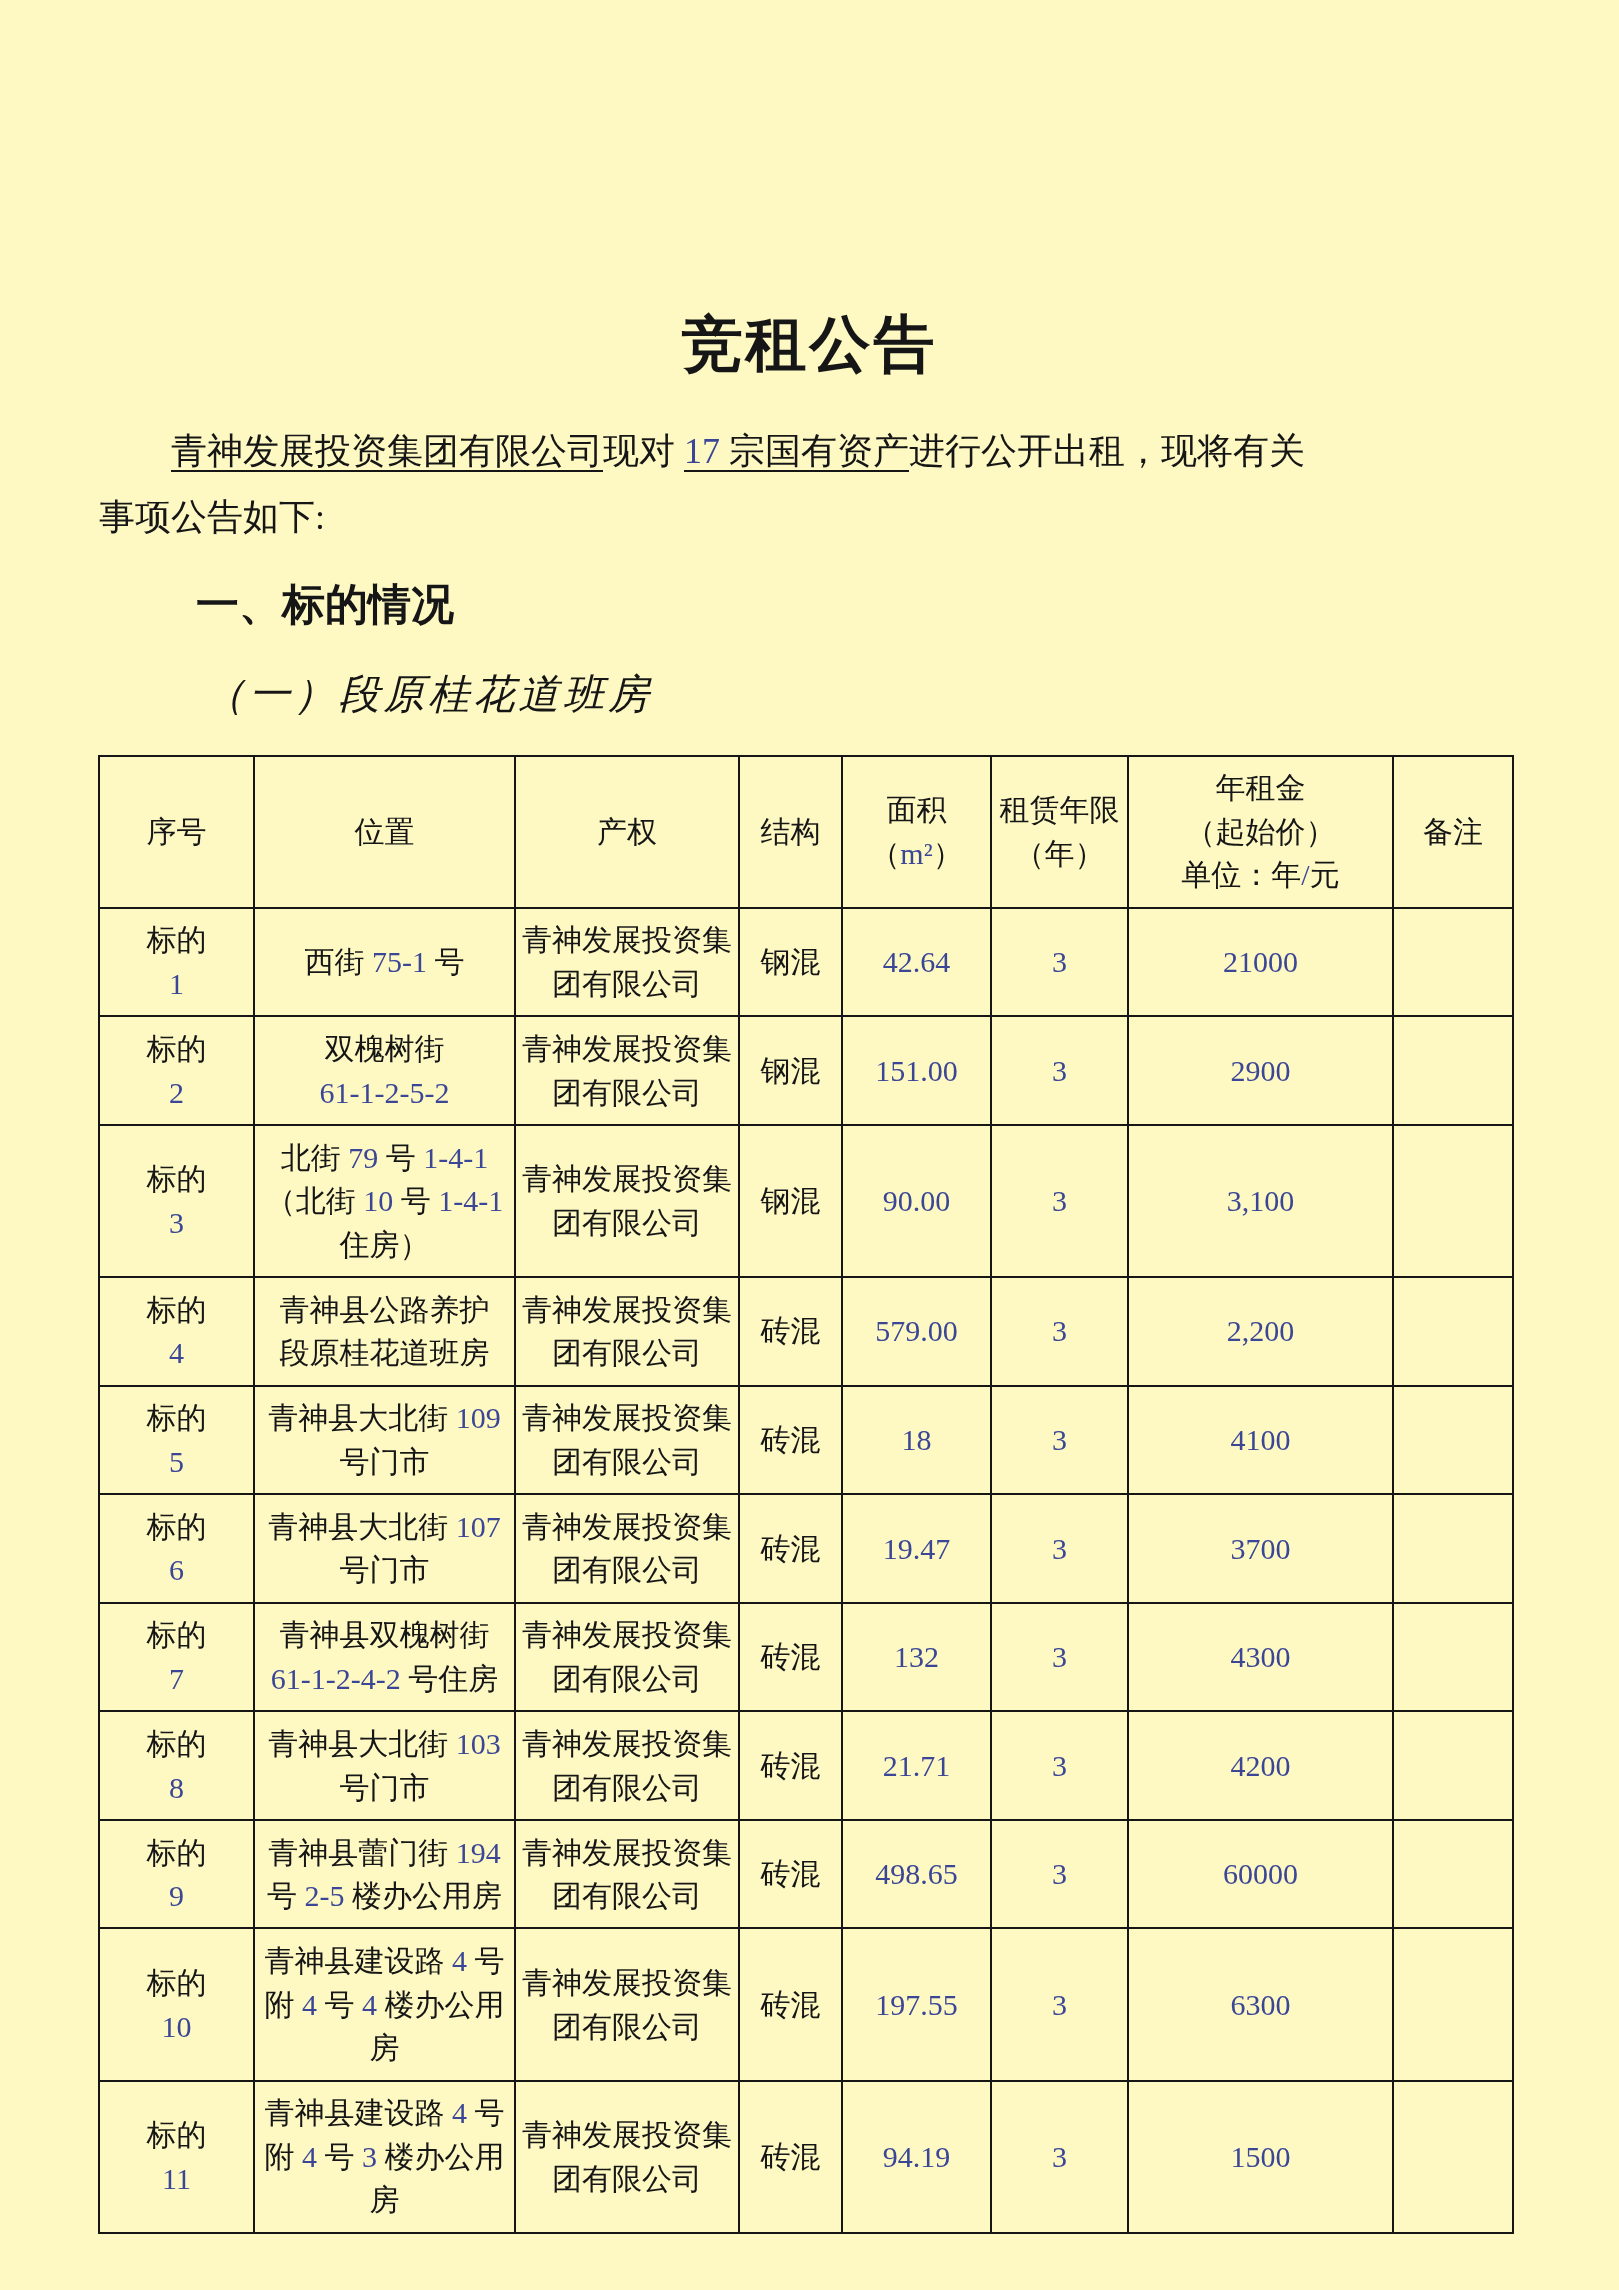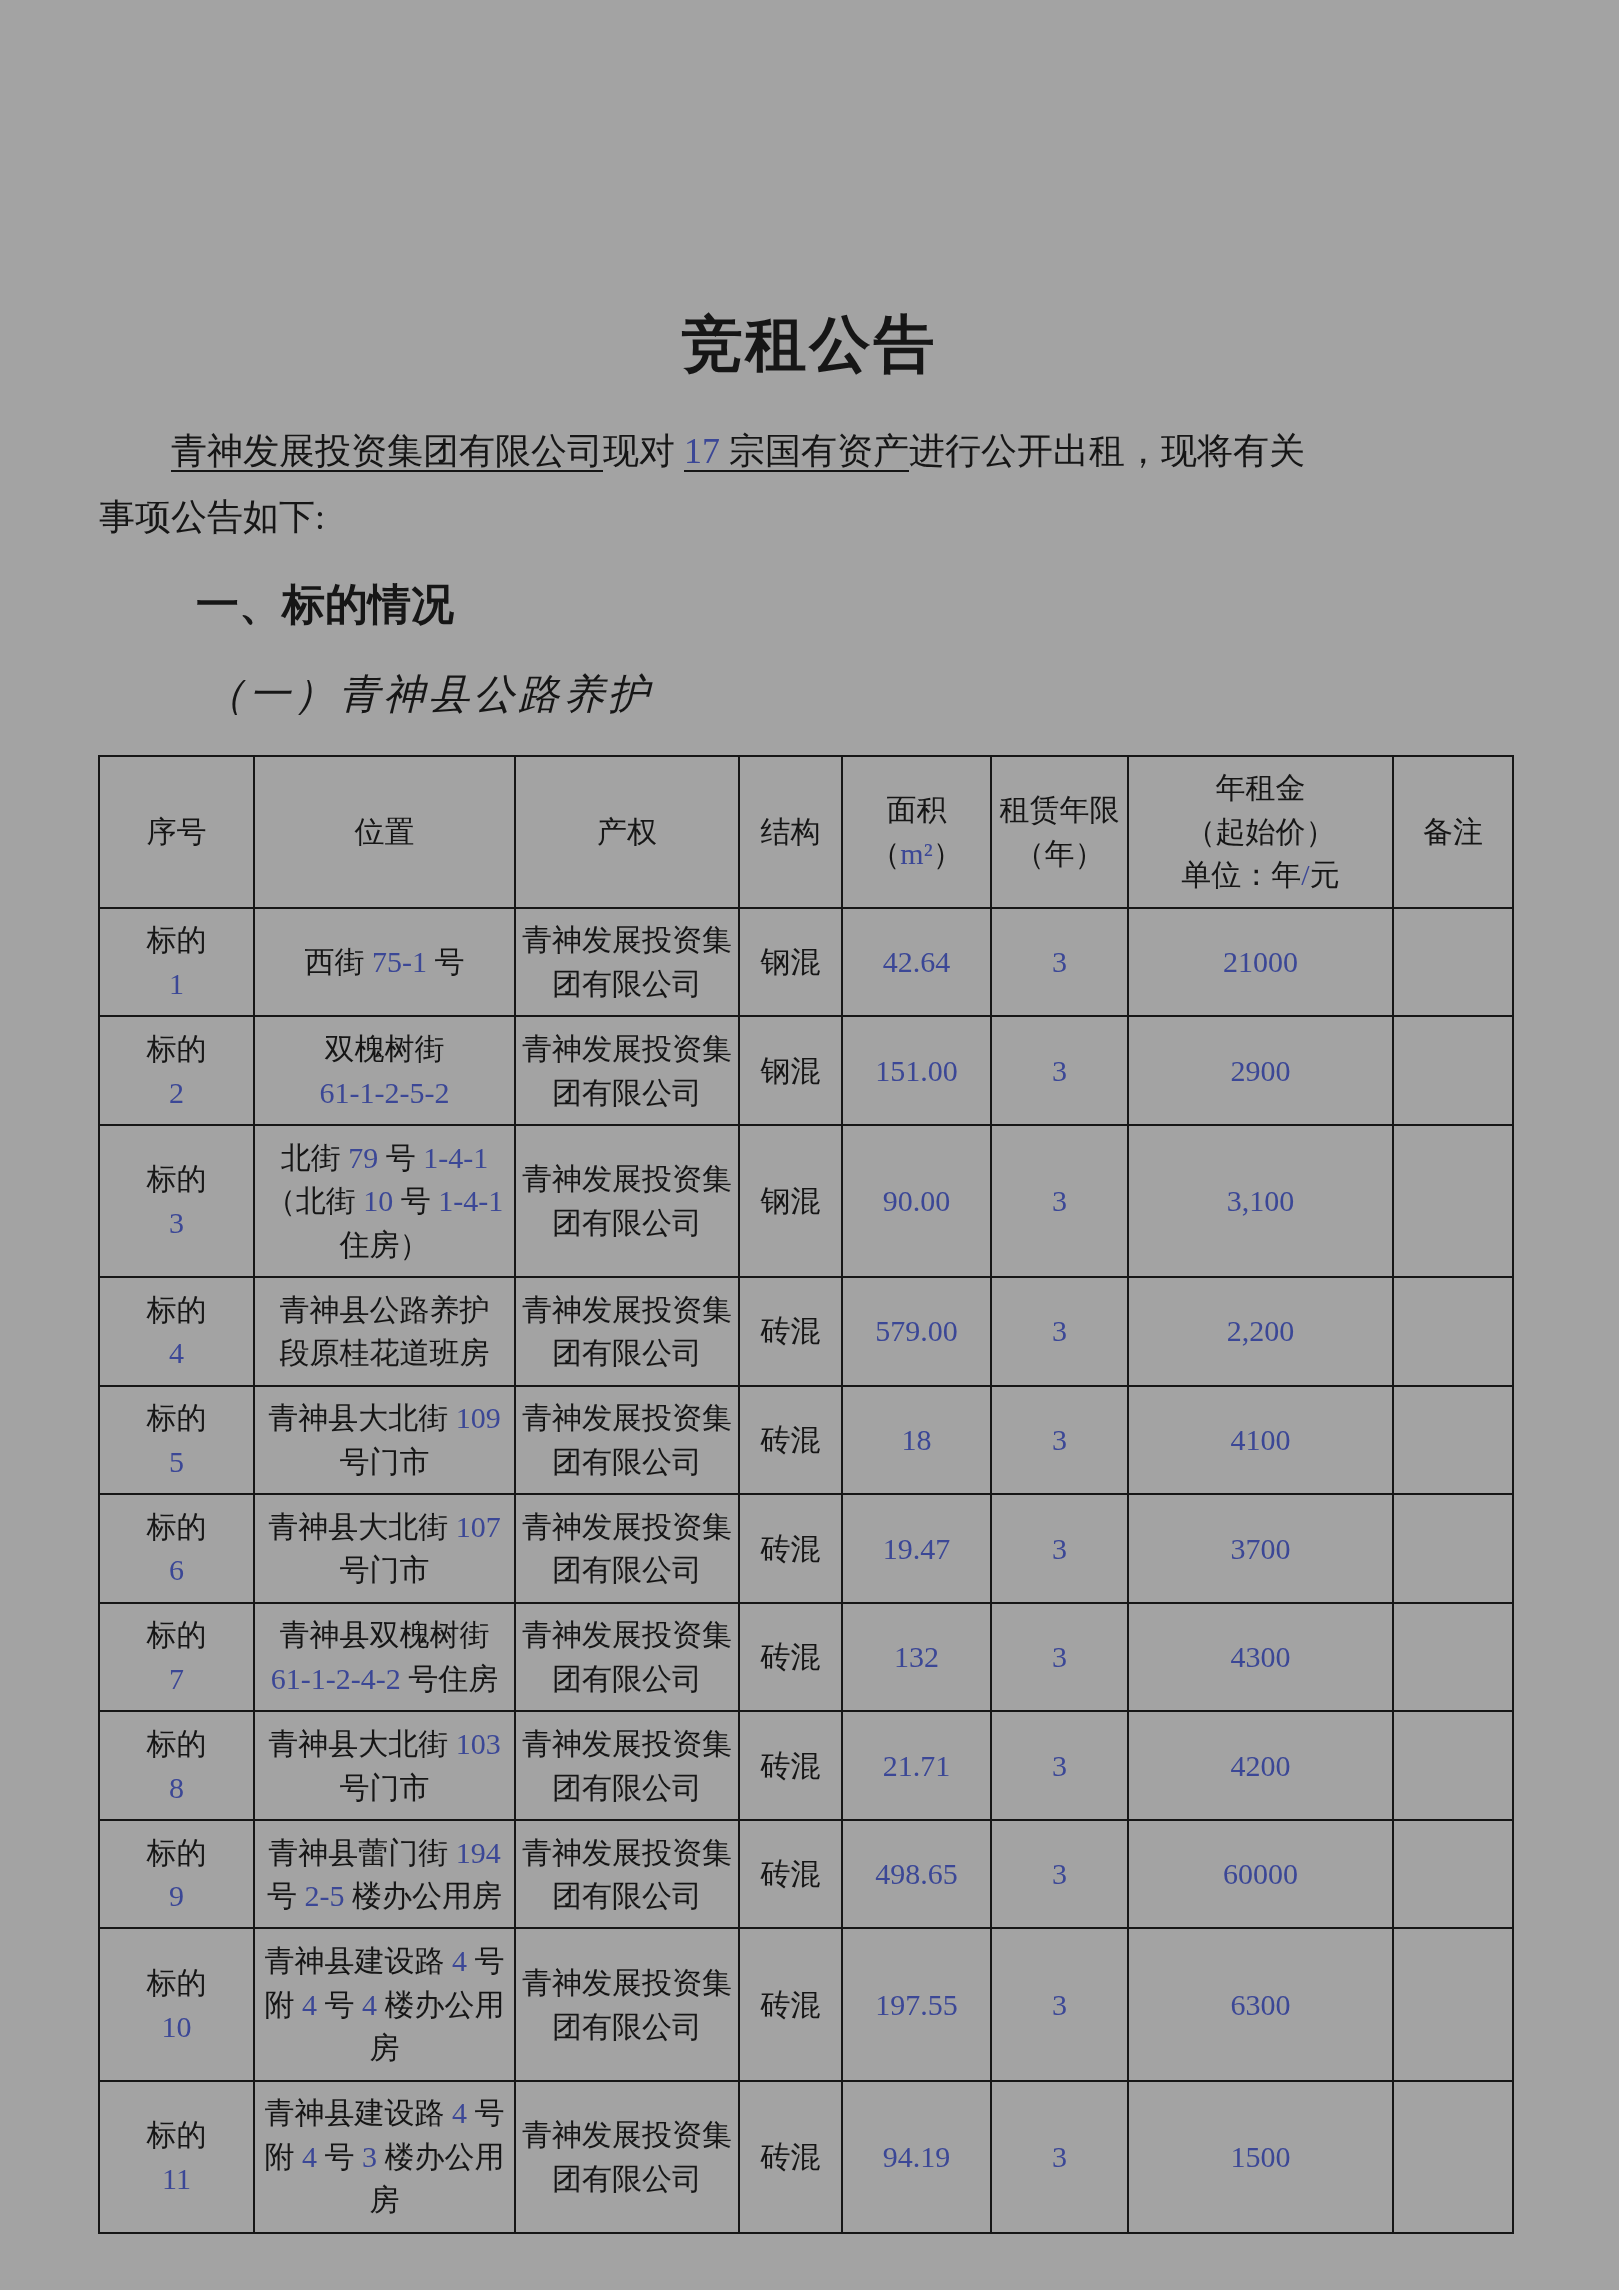--- a/index.html
+++ b/index.html
@@ -1,20 +1,20 @@
 <!DOCTYPE html>
 <html><head>
 <meta charset="utf-8">
 <style>
   html,body{margin:0;padding:0;background:#ffffff;}
   .page{
     position:relative;
     width:1619px;
     height:2291px;
-    background:#a3a3a3;
+    background:#fef9c3;
     color:#161616;
     font-family:"Liberation Serif","DejaVu Serif",serif;
     overflow:hidden;
   }
   .title{
     margin:0;
     padding-top:304px;
     text-align:center;
     font-family:"DejaVu Sans","Liberation Sans",sans-serif;
     font-weight:700;
@@ -69,21 +69,21 @@
 <body>
 
 <div class="page">
 
   <h1 class="title">竞租公告</h1>
 
   <p class="intro" id="intro"><span class="u">青神发展投资集团有限公司</span><span>现对 </span><span class="u"><span class="lat">17</span> 宗国有资产</span><span>进行公开出租，现将有关事项公告如下:</span></p>
 
   <h2 class="sec">一、标的情况</h2>
 
-  <h3 class="subsec">（一）青神县公路养护</h3>
+  <h3 class="subsec">（一）段原桂花道班房</h3>
 
   <table class="assets">
     <colgroup>
       <col style="width:155px">
       <col style="width:261px">
       <col style="width:224px">
       <col style="width:103px">
       <col style="width:149px">
       <col style="width:137px">
       <col style="width:265px">

